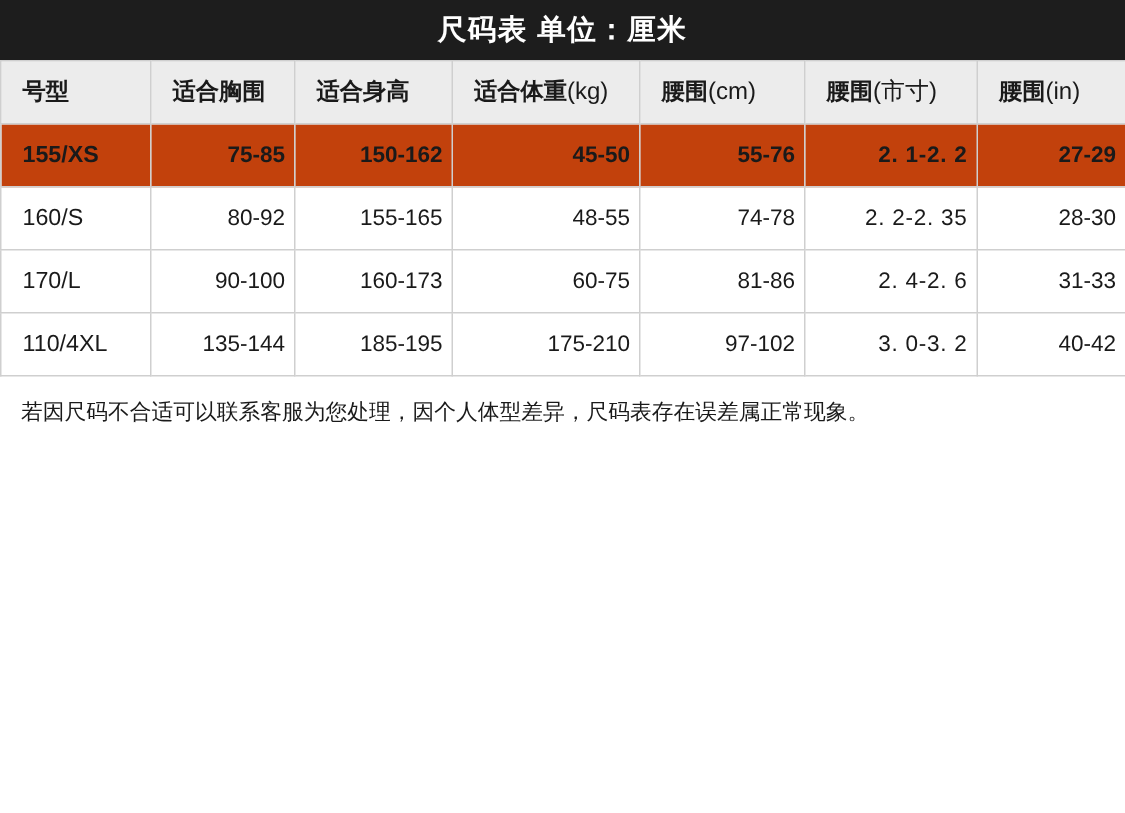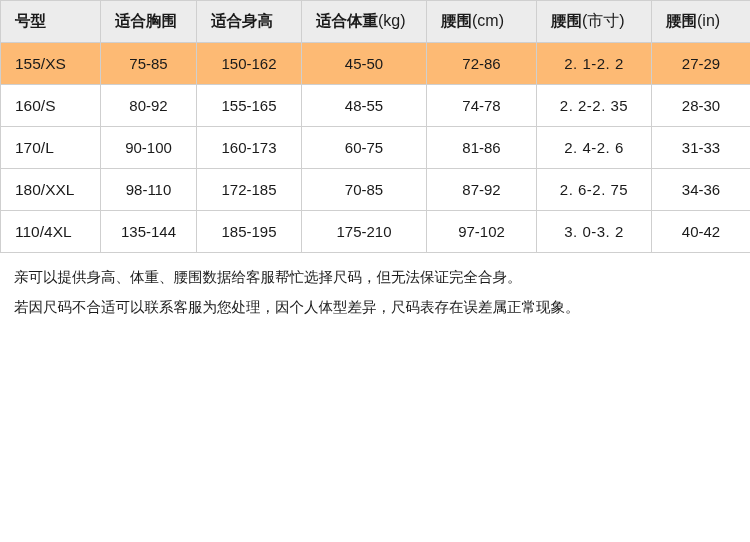--- a/index.html
+++ b/index.html
@@ -51,29 +51,30 @@
     font-size: 15.5px;
     font-weight: bold;
     text-align: left;
     padding-left: 14px;
   }
   table.size-table thead th .unit {
     font-size: 16px;
     font-weight: normal;
   }
   table.size-table tbody td {
-    text-align: center;
+    text-align: right;
   }
   table.size-table tbody td.first-col {
     text-align: left;
     padding-left: 14px;
     font-size: 15.5px;
   }
   table.size-table tbody tr.even td {
-    background: #fdba74;
+    background: #c2410c;
+    font-weight: bold;
   }
   table.size-table tbody tr.odd td {
     background: #ffffff;
   }
   table.size-table tbody td.spaced {
     letter-spacing: 0.5px;
   }
   .notes {
     padding: 14px 14px 0 14px;
     box-sizing: border-box;
@@ -91,20 +92,23 @@
   col.c3 { width: 125px; }
   col.c4 { width: 110px; }
   col.c5 { width: 115px; }
   col.c6 { width: 99px; }
 </style>
 </head>
 <body>
 
 <div class="sheet">
 
+  <div class="title-bar">
+    <span>尺码表  单位：厘米</span>
+  </div>
 
   <table class="size-table">
     <colgroup>
       <col class="c0">
         <col class="c1">
         <col class="c2">
         <col class="c3">
         <col class="c4">
         <col class="c5">
         <col class="c6">
@@ -119,21 +123,21 @@
         <th><span>腰围</span><span class="unit">(市寸)</span></th>
         <th><span>腰围</span><span class="unit">(in)</span></th>
       </tr>
     </thead>
     <tbody>
       <tr class="even">
         <td class="first-col">155/XS</td>
         <td>75-85</td>
         <td>150-162</td>
         <td>45-50</td>
-        <td>72-86</td>
+        <td>55-76</td>
         <td class="spaced">2. 1-2. 2</td>
         <td>27-29</td>
       </tr>
       <tr class="odd">
         <td class="first-col">160/S</td>
         <td>80-92</td>
         <td>155-165</td>
         <td>48-55</td>
         <td>74-78</td>
         <td class="spaced">2. 2-2. 35</td>
@@ -142,38 +146,28 @@
       <tr class="odd">
         <td class="first-col">170/L</td>
         <td>90-100</td>
         <td>160-173</td>
         <td>60-75</td>
         <td>81-86</td>
         <td class="spaced">2. 4-2. 6</td>
         <td>31-33</td>
       </tr>
       <tr class="odd">
-        <td class="first-col">180/XXL</td>
-        <td>98-110</td>
-        <td>172-185</td>
-        <td>70-85</td>
-        <td>87-92</td>
-        <td class="spaced">2. 6-2. 75</td>
-        <td>34-36</td>
-      </tr>
-      <tr class="odd">
         <td class="first-col">110/4XL</td>
         <td>135-144</td>
         <td>185-195</td>
         <td>175-210</td>
         <td>97-102</td>
         <td class="spaced">3. 0-3. 2</td>
         <td>40-42</td>
       </tr>
     </tbody>
   </table>
 
   <div class="notes">
-    <p>亲可以提供身高、体重、腰围数据给客服帮忙选择尺码，但无法保证完全合身。</p>
     <p>若因尺码不合适可以联系客服为您处理，因个人体型差异，尺码表存在误差属正常现象。</p>
   </div>
 
 </div>
 
 </body></html>

